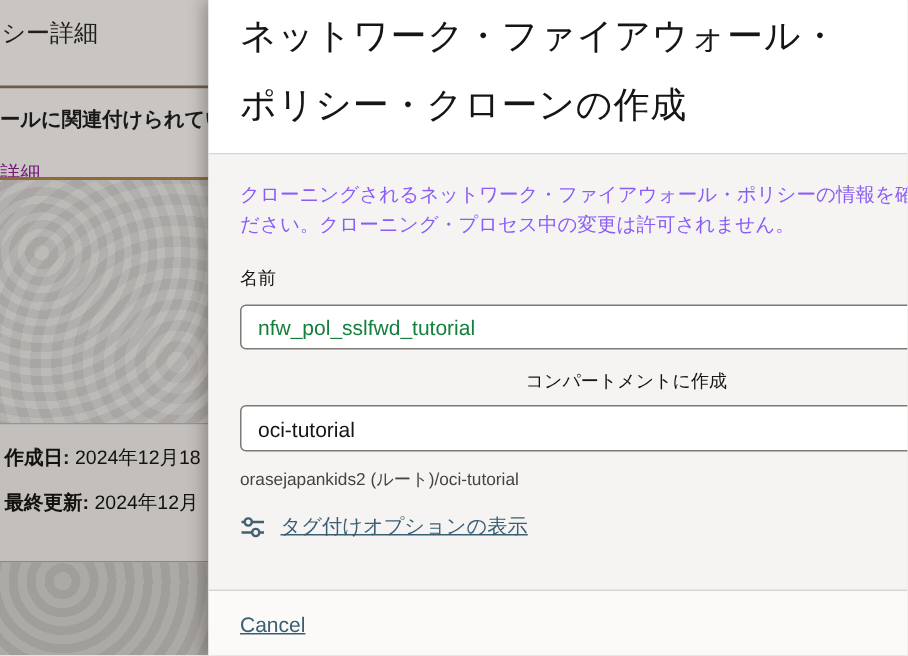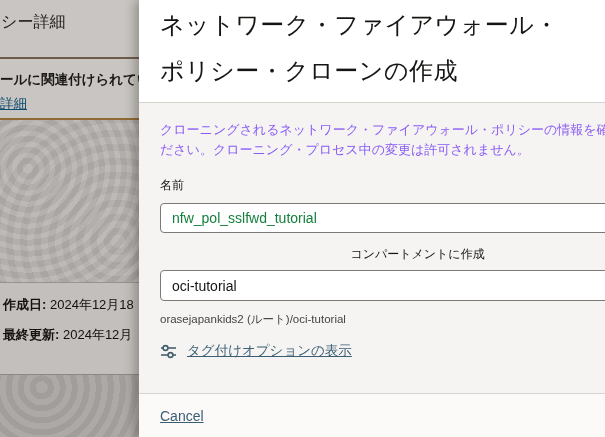--- a/index.html
+++ b/index.html
@@ -8,21 +8,21 @@
   .screen { position: relative; width: 605px; height: 437px; overflow: hidden; background: #c8c5c2; }
 
   
   .page-left { position: absolute; left: 0; top: 0; width: 139px; height: 437px; overflow: hidden; }
   .pl-sec { position: absolute; left: 0; width: 139px; overflow: hidden; }
   .pl-top { top: 0; height: 57px; background: #c8c5c2; text-decoration: underline; }
   .pl-heading { position: absolute; left: 1px; top: 12px; font-size: 16px; color: #201e1b; white-space: nowrap; }
   .pl-line1 { top: 57px; height: 2px; background: #6d5c49; }
   .pl-mid { top: 59px; height: 59px; background: #c8c5c2; }
   .pl-bold-frag { position: absolute; left: 0; top: 12px; font-size: 13.5px; font-weight: bold; color: #1b1917; white-space: nowrap; }
-  .pl-detail-link { position: absolute; left: 0; top: 36px; font-size: 13.5px; color: #0c4a6e; text-decoration: underline; white-space: nowrap; }
+  .pl-detail-link { position: absolute; left: 0; top: 48px; font-size: 13.5px; color: #701a75; text-decoration: underline; white-space: nowrap; }
   .pl-line2 { top: 118px; height: 2px; background: #8f6a36; }
   .pl-texture { top: 120px; height: 162px; background-color: #b5b2af;
     background-image: repeating-radial-gradient(circle at 20% 30%, rgba(255,255,255,0.06) 0 5px, rgba(0,0,0,0.04) 5px 11px),
                       repeating-radial-gradient(circle at 85% 75%, rgba(255,255,255,0.05) 0 7px, rgba(0,0,0,0.03) 7px 14px); }
   .pl-line3 { top: 282px; height: 1px; background: #979390; }
   .pl-info { top: 283px; height: 91px; background: #c2bfbc; }
   .pl-info-row { position: absolute; left: 3px; font-size: 13px; white-space: nowrap; color: #14120f; }
   .pl-info-row .lbl { font-weight: bold; }
   .pl-row-created { top: 13px; }
   .pl-row-updated { top: 43px; }

